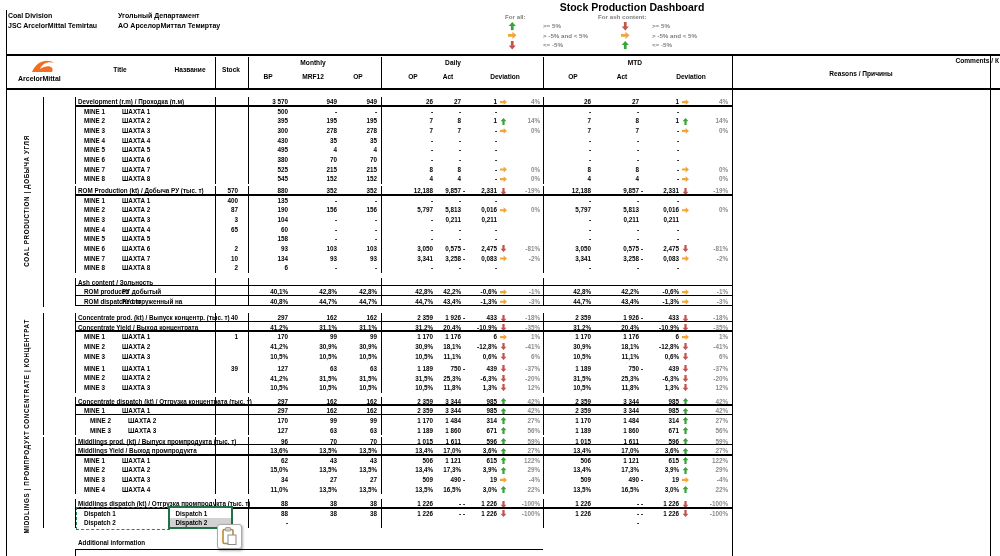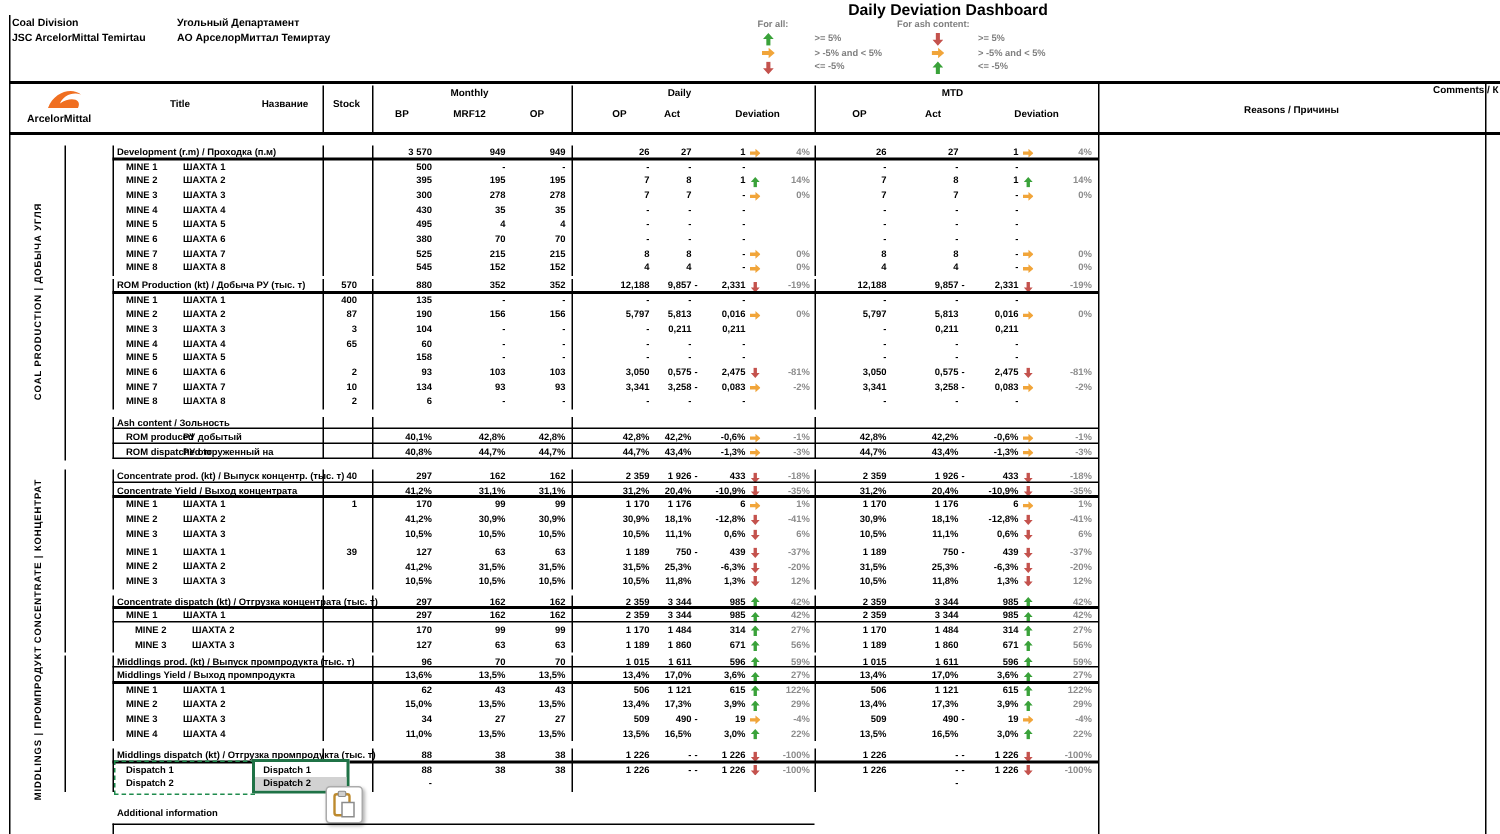--- a/index.html
+++ b/index.html
@@ -35,21 +35,21 @@
 </head>
 <body>
 
 <div class="page">
 
   <div class="abs t-co" style="left:8px;top:12px;">Coal Division</div>
   <div class="abs t-co" style="left:8px;top:22px;">JSC ArcelorMittal Temirtau</div>
   <div class="abs t-co" style="left:118px;top:12px;">Угольный Департамент</div>
   <div class="abs t-co" style="left:118px;top:22px;">АО АрселорМиттал Темиртау</div>
 
-  <div class="abs" style="left:632px;top:1px;transform:translateX(-50%);font-size:10.5px;">Daily Deviation Dashboard</div>
+  <div class="abs" style="left:632px;top:1px;transform:translateX(-50%);font-size:10.5px;">Stock Production Dashboard</div>
 
   <div class="legend-txt" style="left:505px;top:13px;">For all:</div>
   <div class="legend-txt" style="left:598px;top:13px;">For ash content:</div>
   <div id="legend-items">
       <div class="ar ar-u ar-lg" style="left: 508px; top: 21.5px;"></div>
       <div class="legend-txt" style="left: 543px; top: 22px;">&gt;= 5%</div>
       <div class="ar ar-r ar-lg" style="left: 508px; top: 31.1px;"></div>
       <div class="legend-txt" style="left: 543px; top: 31.6px;">&gt; -5% and &lt; 5%</div>
       <div class="ar ar-d ar-lg" style="left: 508px; top: 40.7px;"></div>
       <div class="legend-txt" style="left: 543px; top: 41.2px;">&lt;= -5%</div>

